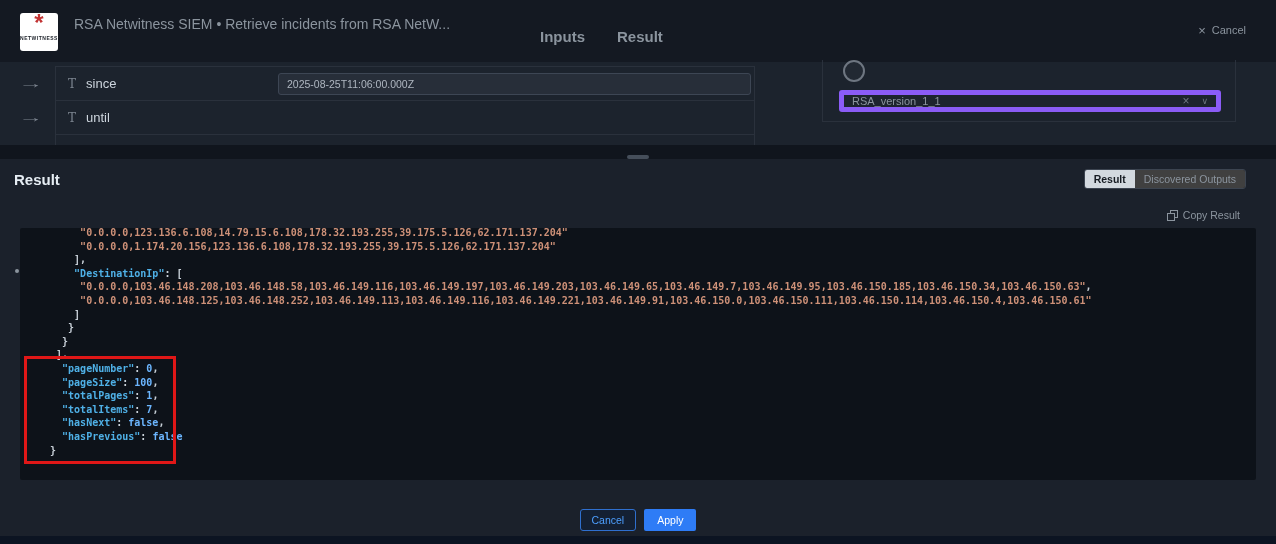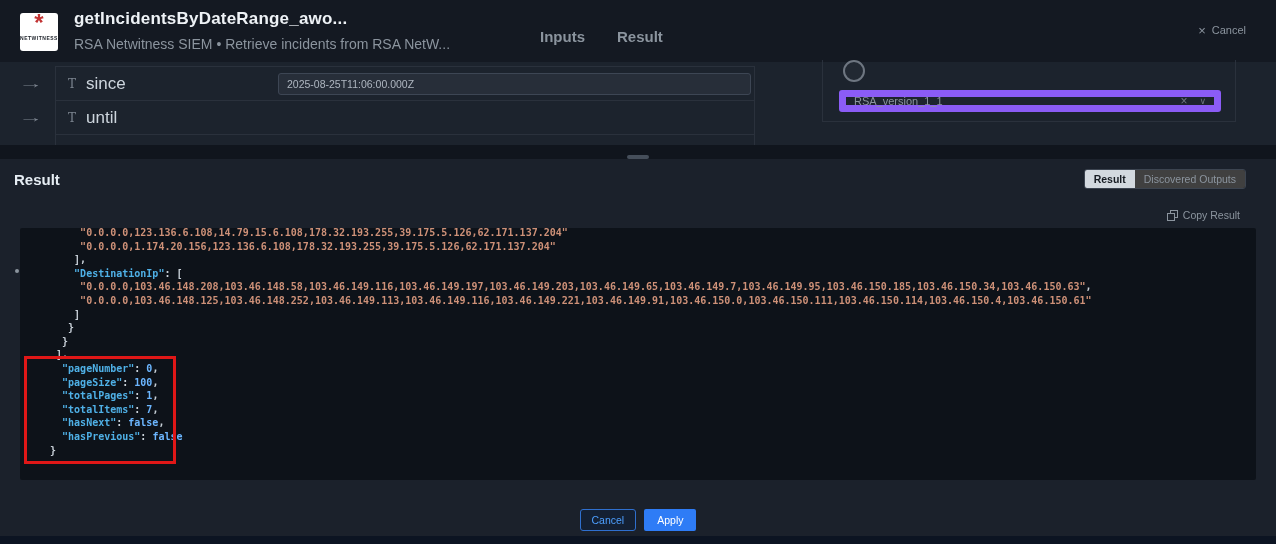--- a/index.html
+++ b/index.html
@@ -26,25 +26,25 @@
 
   
   .params { position: absolute; left: 0; top: 62px; width: 100%; height: 83px; background: #1c232d; }
   .map-arrow { position: absolute; left: 18px; color: #7d8590; font-size: 13px; transform: scaleX(1.9); transform-origin: left center; }
   .map-arrow.a1 { top: 14px; }
   .map-arrow.a2 { top: 48px; }
   .param-panel { position: absolute; left: 55px; top: 4px; width: 700px; height: 79px; border-left: 1px solid #2a313c; border-right: 1px solid #2a313c; border-top: 1px solid #2a313c; }
   .param-row { position: relative; height: 34px; border-bottom: 1px solid #2a313c; display: flex; align-items: center; }
   .param-row.partial { height: 10px; border-bottom: none; }
   .type-icon { margin: 0 10px 0 12px; color: #7d8590; font-size: 12px; font-family: "DejaVu Serif", serif; }
-  .param-label { font-size: 17px; color: #cdd5dd; }
+  .param-label { font-size: 13px; color: #cdd5dd; }
   .param-input { position: absolute; left: 222px; top: 50%; transform: translateY(-50%); width: 473px; height: 22px; background: #272e39; border: 1px solid #3d4654; border-radius: 3px; color: #aeb6c0; font-size: 10.5px; padding: 0 8px; font-family: "Liberation Sans", sans-serif; }
   .right-panel { position: absolute; left: 822px; top: -2px; width: 414px; height: 62px; border: 1px solid #2a313c; border-top: none; }
   .conn-circle { position: absolute; left: 20px; top: 0px; width: 22px; height: 22px; border: 2px solid #6e7681; border-radius: 50%; background: #222933; }
-  .version-select { position: absolute; left: 16px; top: 30px; width: 382px; height: 22px; border: 7px solid #8b5cf6; border-radius: 3px; background: #1d242e; display: flex; align-items: center; padding: 0 8px; cursor: pointer; }
+  .version-select { position: absolute; left: 16px; top: 30px; width: 382px; height: 22px; border: 5px solid #8b5cf6; border-radius: 3px; background: #1d242e; display: flex; align-items: center; padding: 0 8px; cursor: pointer; }
   .vs-value { flex: 1; font-size: 11px; color: #8b949e; }
   .vs-clear { color: #6e7681; font-size: 12px; margin-right: 12px; cursor: pointer; }
   .vs-caret { color: #6e7681; font-size: 9px; cursor: pointer; }
 
   
   .divider { position: absolute; left: 0; top: 145px; width: 100%; height: 14px; background: #10151d; text-align: center; }
   .drag-handle { display: inline-block; width: 22px; height: 4px; background: #454e5a; border-radius: 2px; margin-top: 3px; cursor: row-resize; }
 
   
   .result { position: absolute; left: 0; top: 159px; width: 100%; height: 291px; background: #1b212b; padding-left: 26px; }
@@ -73,21 +73,20 @@
 <body>
 
 <div class="page">
 
   <header class="header">
     <div class="logo">
       <span class="logo-star">*</span>
       <span class="logo-text">NETWITNESS</span>
     </div>
     <div class="title-wrap">
-      <div class="page-title">getIncidentsByDateRange_awo...</div>
       <div class="page-subtitle">RSA Netwitness SIEM • Retrieve incidents from RSA NetW...</div>
     </div>
     <nav class="tabs">
       <span class="tab">Inputs</span>
       <span class="tab">Result</span>
       <span class="tab active">Test</span>
     </nav>
     <button class="header-cancel">
       <span class="x">×</span>
       <span>Cancel</span>

